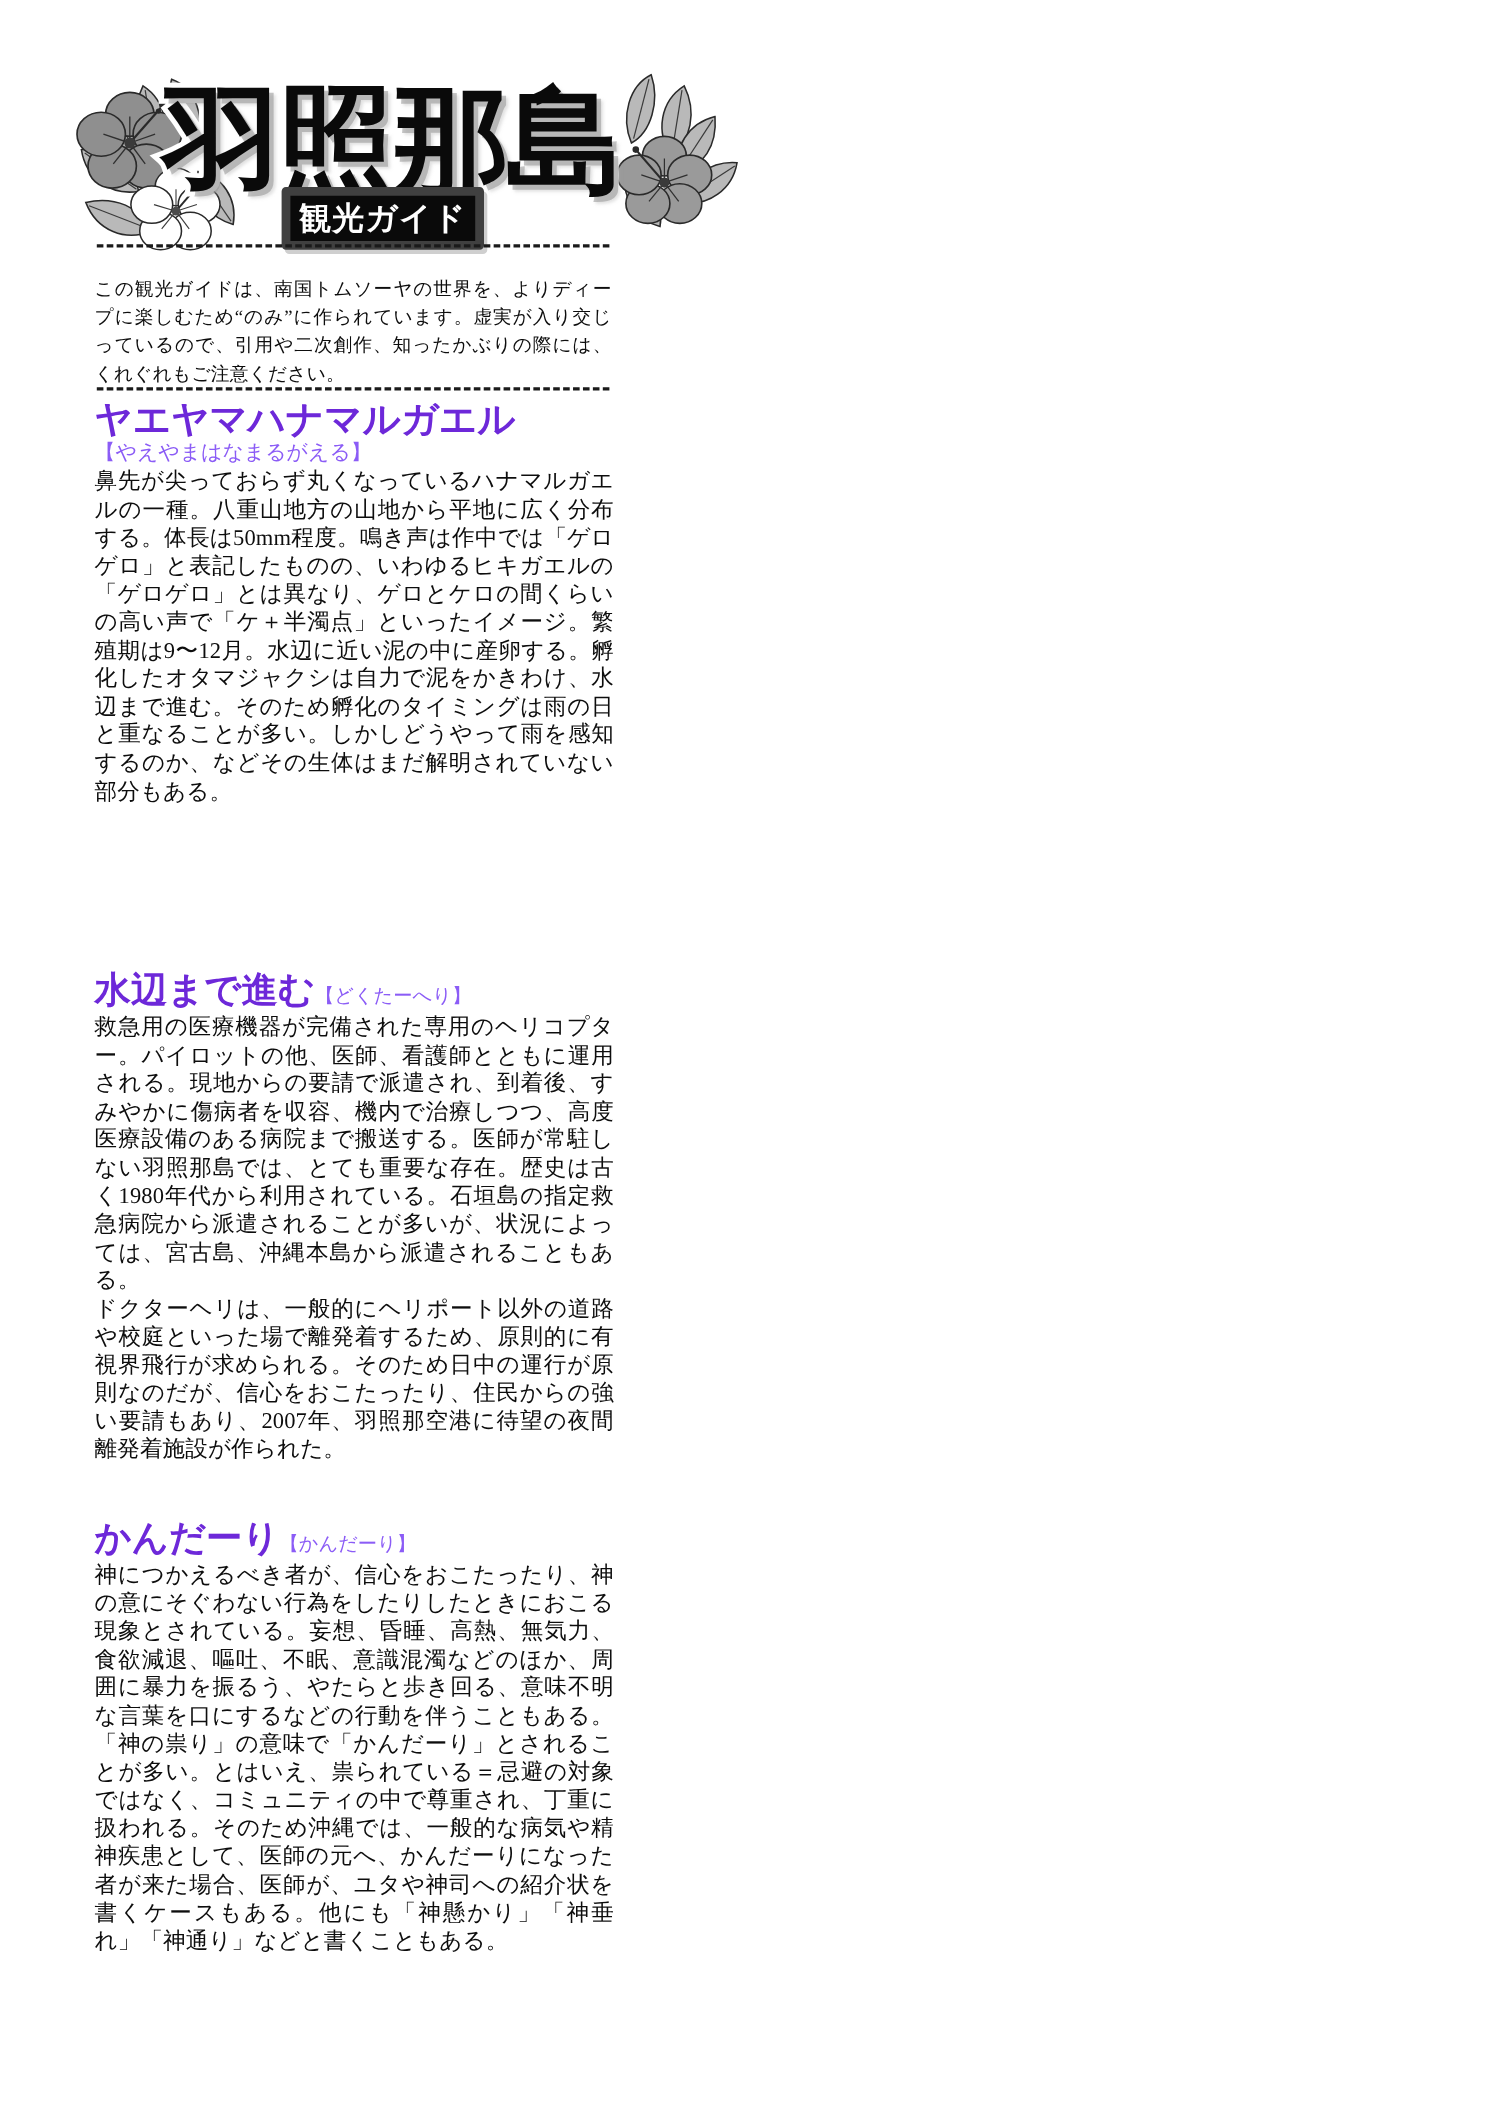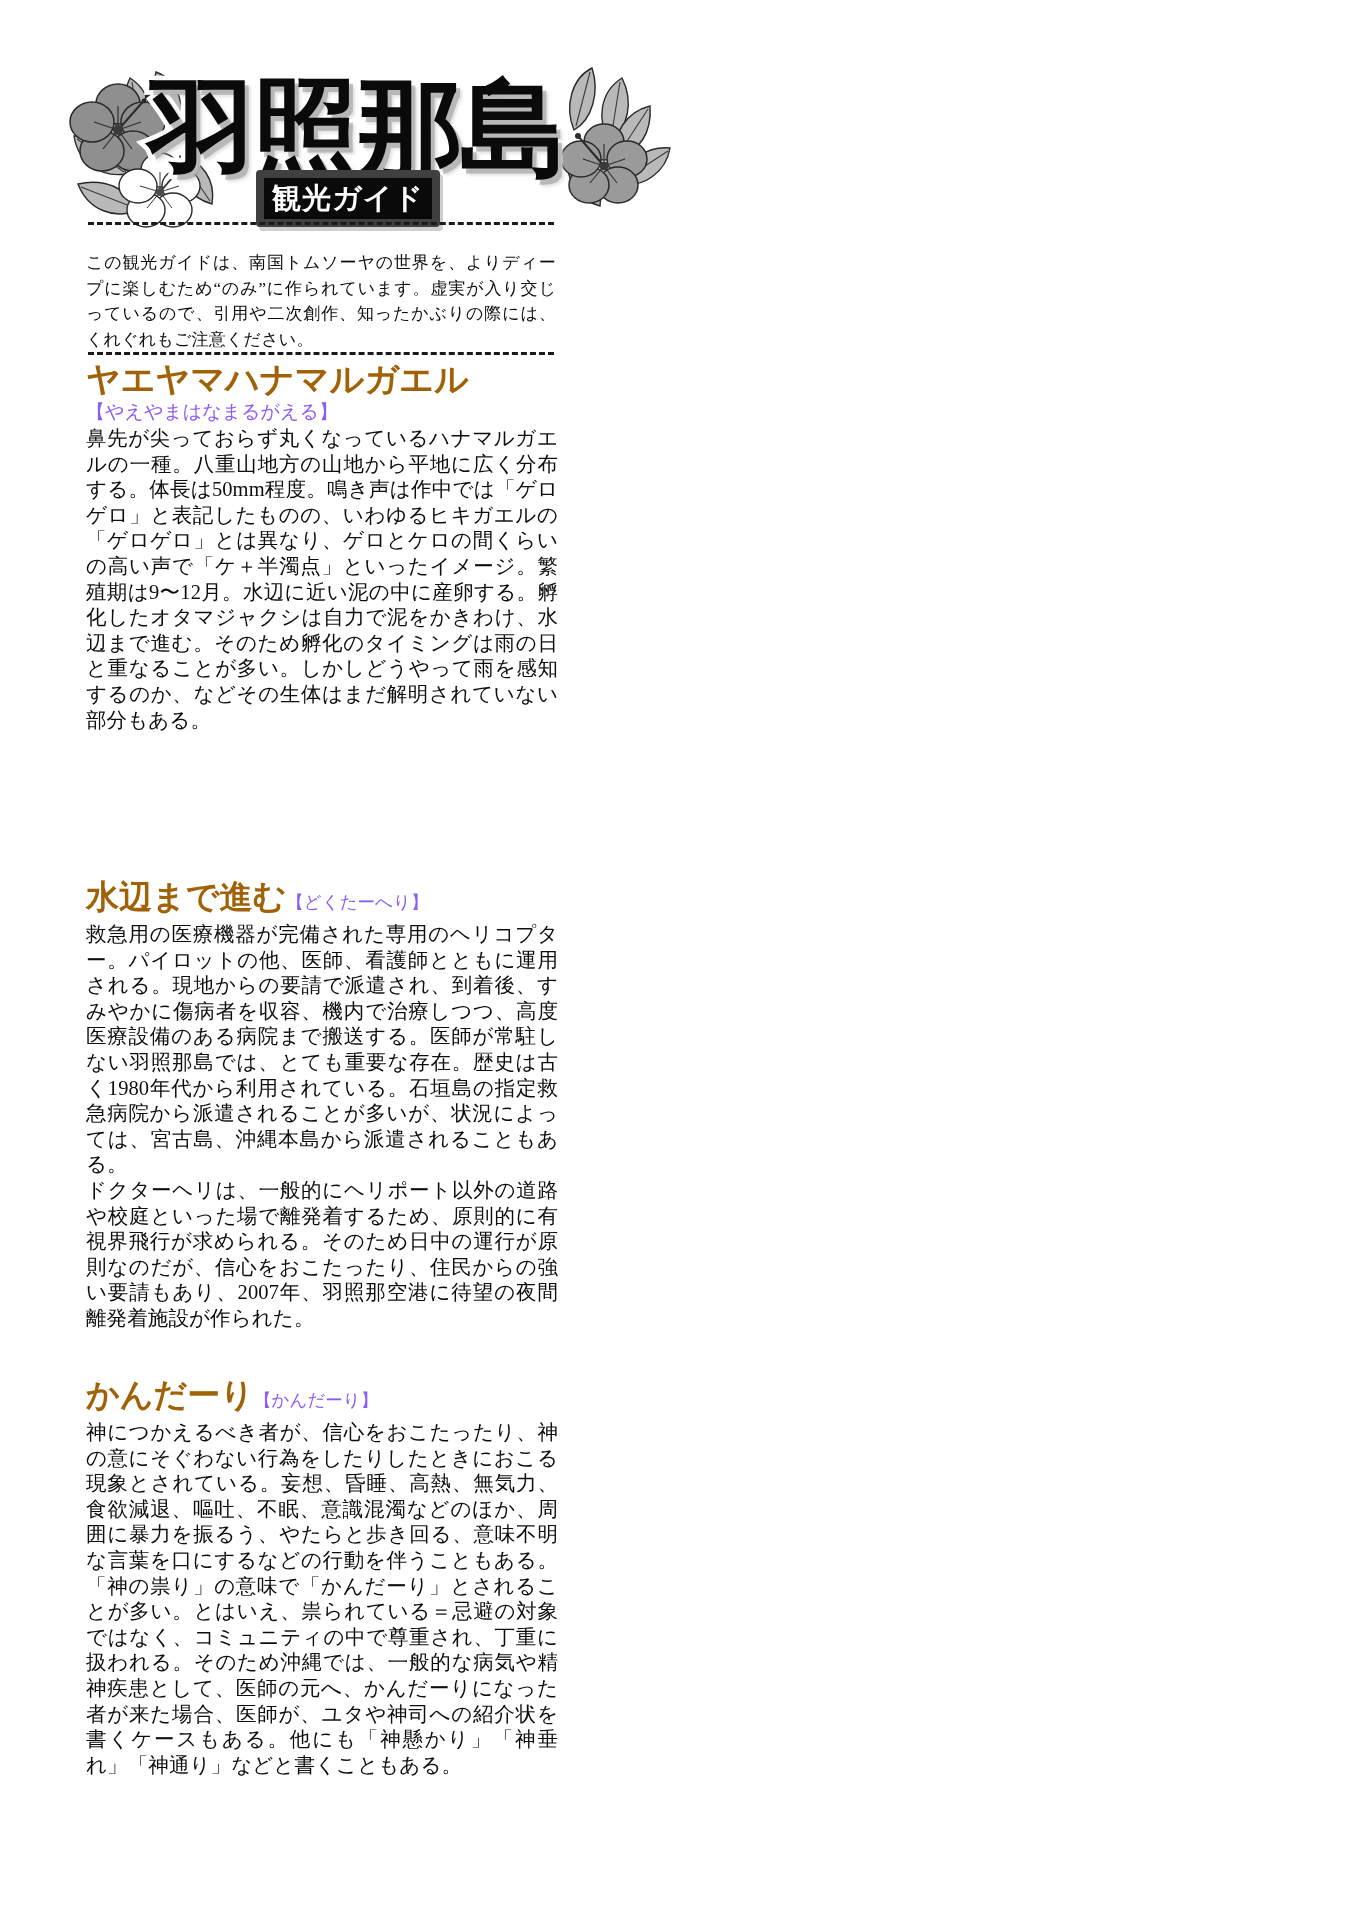--- a/index.html
+++ b/index.html
@@ -76,26 +76,26 @@
   }
 
   .section{position:absolute;left:86px;width:472px;}
 
   .sec-head{
     display:block;
     white-space:nowrap;
     margin:0 0 2px 0;
   }
   .sec-title{
-    font-family:Liberation Mono, monospace;
+    font-family:Liberation Sans, sans-serif;
     font-weight:700;
     font-size:33px;
     line-height:40px;
     letter-spacing:0px;
-    color:#a16207;
+    color:#6d28d9;
   }
   .sec-title.big{font-size:34px;}
   .sec-reading{
     font-size:17.5px;
     line-height:24px;
     letter-spacing:0px;
     color:#8b5cf6;
     font-weight:400;
   }
   .sec-reading.block{display:block;font-size:19px;margin-top:-2px;}

